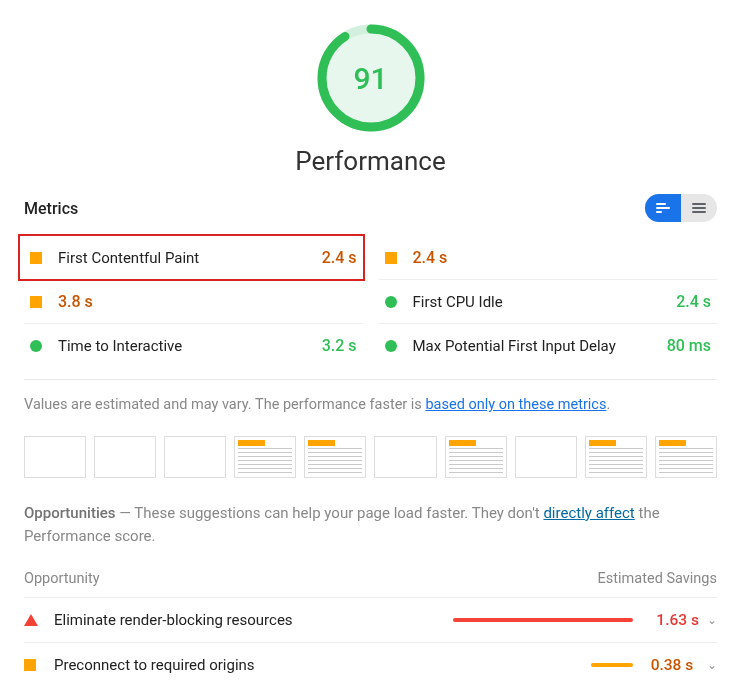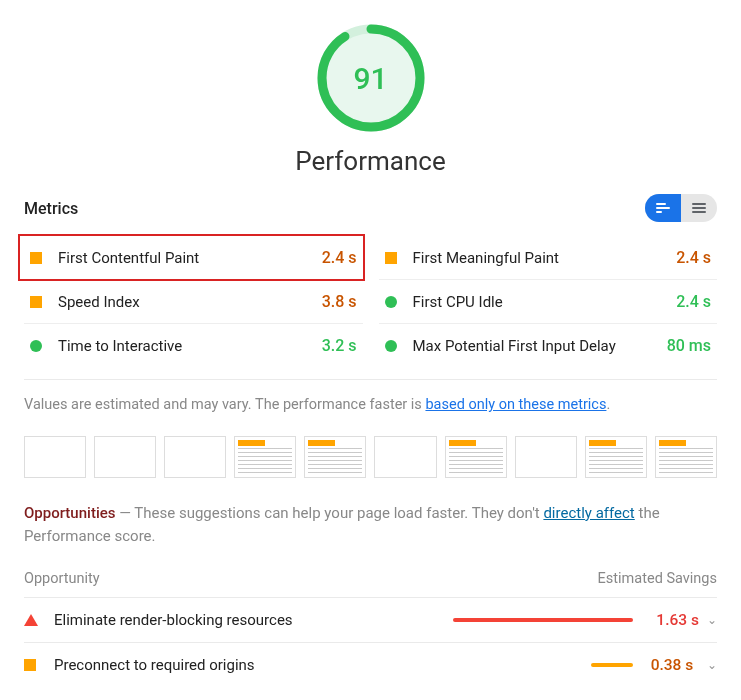--- a/index.html
+++ b/index.html
@@ -36,21 +36,21 @@
 .highlight { position: relative; }
 .highlight::after { content: ""; position: absolute; inset: -2px -2px -2px -6px; border: 2px solid #d92323; pointer-events: none; }
 .divider { border: none; border-top: 1px solid #eaeaea; margin: 12px 0 14px; }
 .note { font-size: 14.5px; color: #888; line-height: 1.5; }
 .note a { color: #1a73e8; text-decoration: underline; }
 .filmstrip { display: flex; gap: 8px; margin: 20px 0 24px; }
 .thumb { flex: 1; height: 42px; border: 1px solid #ddd; background: #fff; position: relative; }
 .thumb.loaded::before { content: ""; position: absolute; top: 3px; left: 3px; width: 45%; height: 6px; background: #ffa400; }
 .thumb.loaded::after { content: ""; position: absolute; top: 11px; left: 3px; right: 3px; bottom: 3px; background: repeating-linear-gradient(#666 0 1px, transparent 1px 4px); opacity: .35; }
 .opps-intro { font-size: 15px; color: #888; line-height: 1.55; margin-bottom: 14px; }
-.opps-intro b { color: #7f1d1d; font-weight: 500; margin-top: 8px; }
+.opps-intro b { color: #737373; font-weight: 500; margin-top: 8px; }
 .opps-intro a { color: #0369a1; text-decoration: underline; }
 .opps-hdr { display: flex; justify-content: space-between; font-size: 14.5px; color: #888; padding: 8px 0 10px; border-bottom: 1px solid #eaeaea; }
 .opp { display: flex; align-items: center; padding: 13px 0; border-bottom: 1px solid #eaeaea; font-size: 15px; }
 .opp:last-child { border-bottom: none; }
 .o-ico { width: 0; height: 0; margin-right: 16px; }
 .tri-red { border-left: 7px solid transparent; border-right: 7px solid transparent; border-bottom: 12px solid #f44336; }
 .o-sq { width: 12px; height: 12px; background: #ffa400; margin-right: 18px; }
 .o-label { flex: 1; color: #222; }
 .o-bar { height: 4px; border-radius: 2px; margin-right: 12px; }
 .bar-red { background: #f44336; width: 180px; }
@@ -86,26 +86,24 @@
 </div>
 
 <div class="metric-grid" id="metric-grid">
     <div class="metric highlight">
       <span class="m-ico sq-orange metric-sq"></span>
       <span class="m-label">First Contentful Paint</span>
       <span class="m-val v-orange">2.4 s</span>
     </div>
     <div class="metric">
       <span class="m-ico sq-orange metric-sq"></span>
-      <span class="m-label">First Meaningful Paint</span>
       <span class="m-val v-orange">2.4 s</span>
     </div>
     <div class="metric">
       <span class="m-ico sq-orange metric-sq"></span>
-      <span class="m-label">Speed Index</span>
       <span class="m-val v-orange">3.8 s</span>
     </div>
     <div class="metric">
       <span class="m-ico dot-green"></span>
       <span class="m-label">First CPU Idle</span>
       <span class="m-val v-green">2.4 s</span>
     </div>
     <div class="metric">
       <span class="m-ico dot-green"></span>
       <span class="m-label">Time to Interactive</span>

